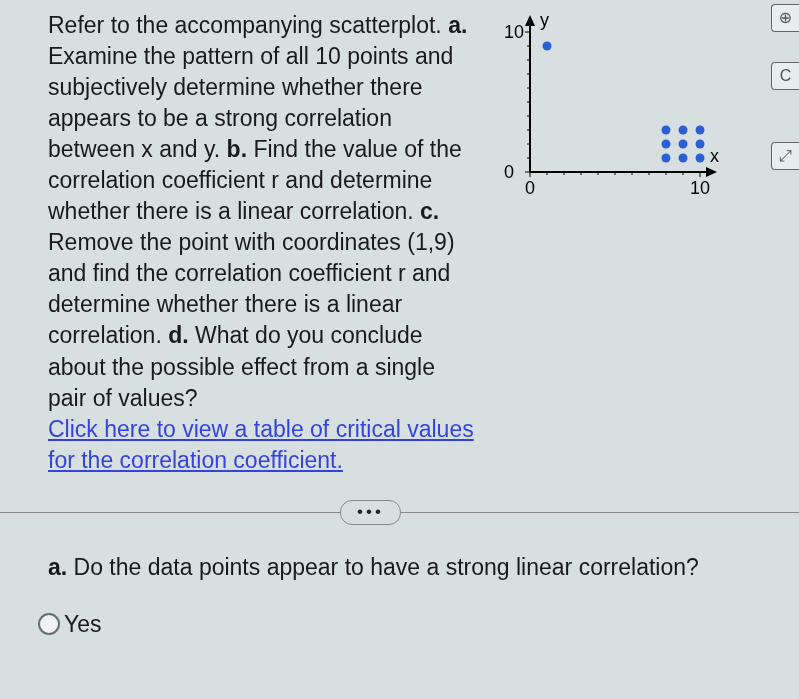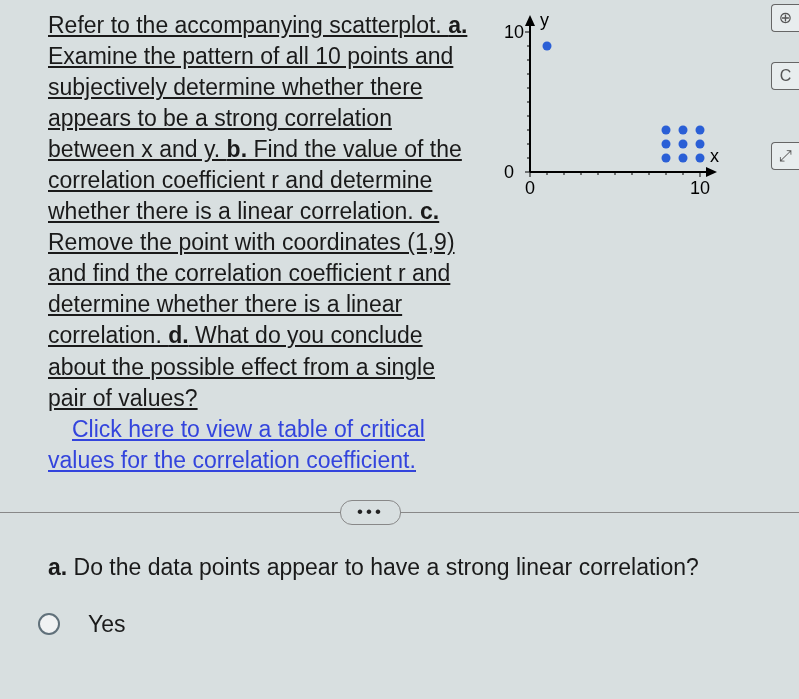--- a/index.html
+++ b/index.html
@@ -13,28 +13,26 @@
     line-height: 1.35;
     overflow: hidden;
     position: relative;
   }
   .question-body {
     padding: 10px 14px 0 48px;
     position: relative;
   }
   .text-wrap {
     width: 430px;
-    text-decoration: underline;
   }
   .bold { font-weight: bold; }
   .link {
     color: #3344dd;
     text-decoration: underline;
     cursor: pointer;
-    margin-left: 24px;
   }
   .chart {
     position: absolute;
     top: 12px;
     left: 500px;
     width: 225px;
     height: 200px;
   }
   .chart svg { overflow: visible; }
   .axis { stroke: #000; stroke-width: 2; fill: none; }
@@ -91,21 +89,21 @@
   }
   .subq {
     padding: 24px 14px 0 48px;
   }
   .options {
     padding: 26px 14px 0 38px;
   }
   .option {
     display: flex;
     align-items: center;
-    gap: 28px;
+    gap: 4px;
     margin-bottom: 26px;
     cursor: pointer;
   }
   .radio {
     width: 22px;
     height: 22px;
     border: 2px solid #60707a;
     border-radius: 50%;
     background: #f0f2f3;
     flex-shrink: 0;

